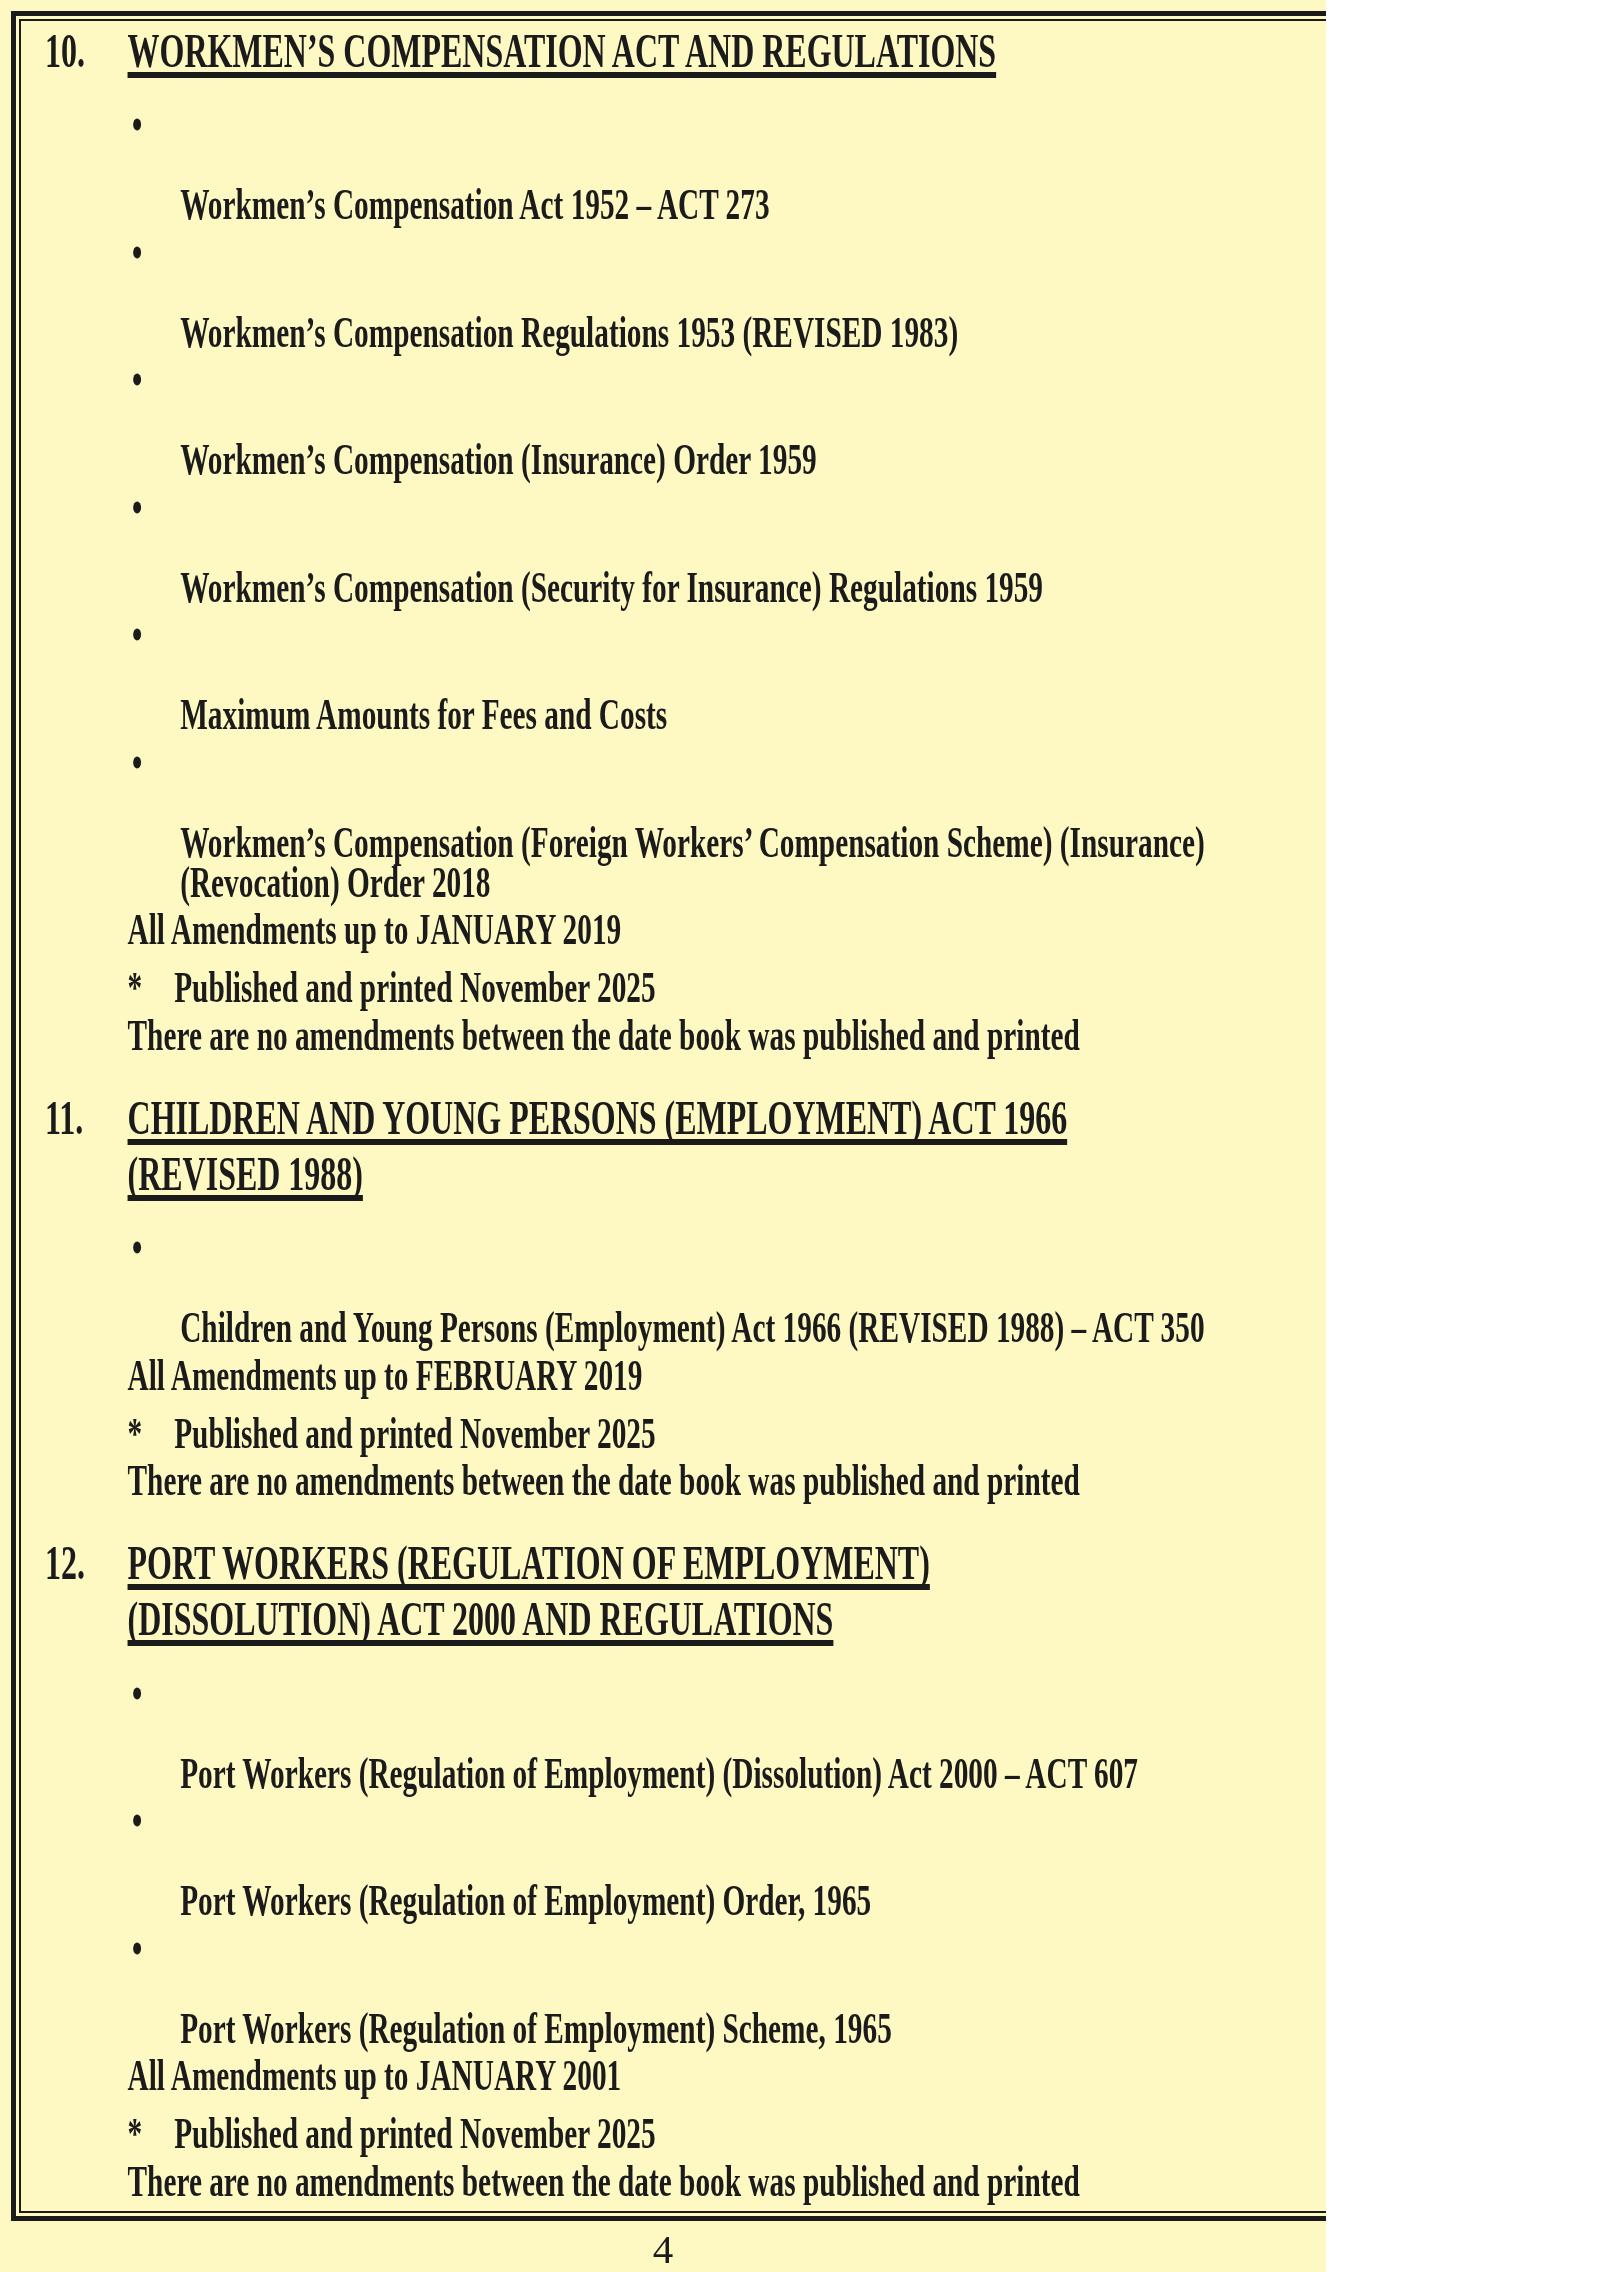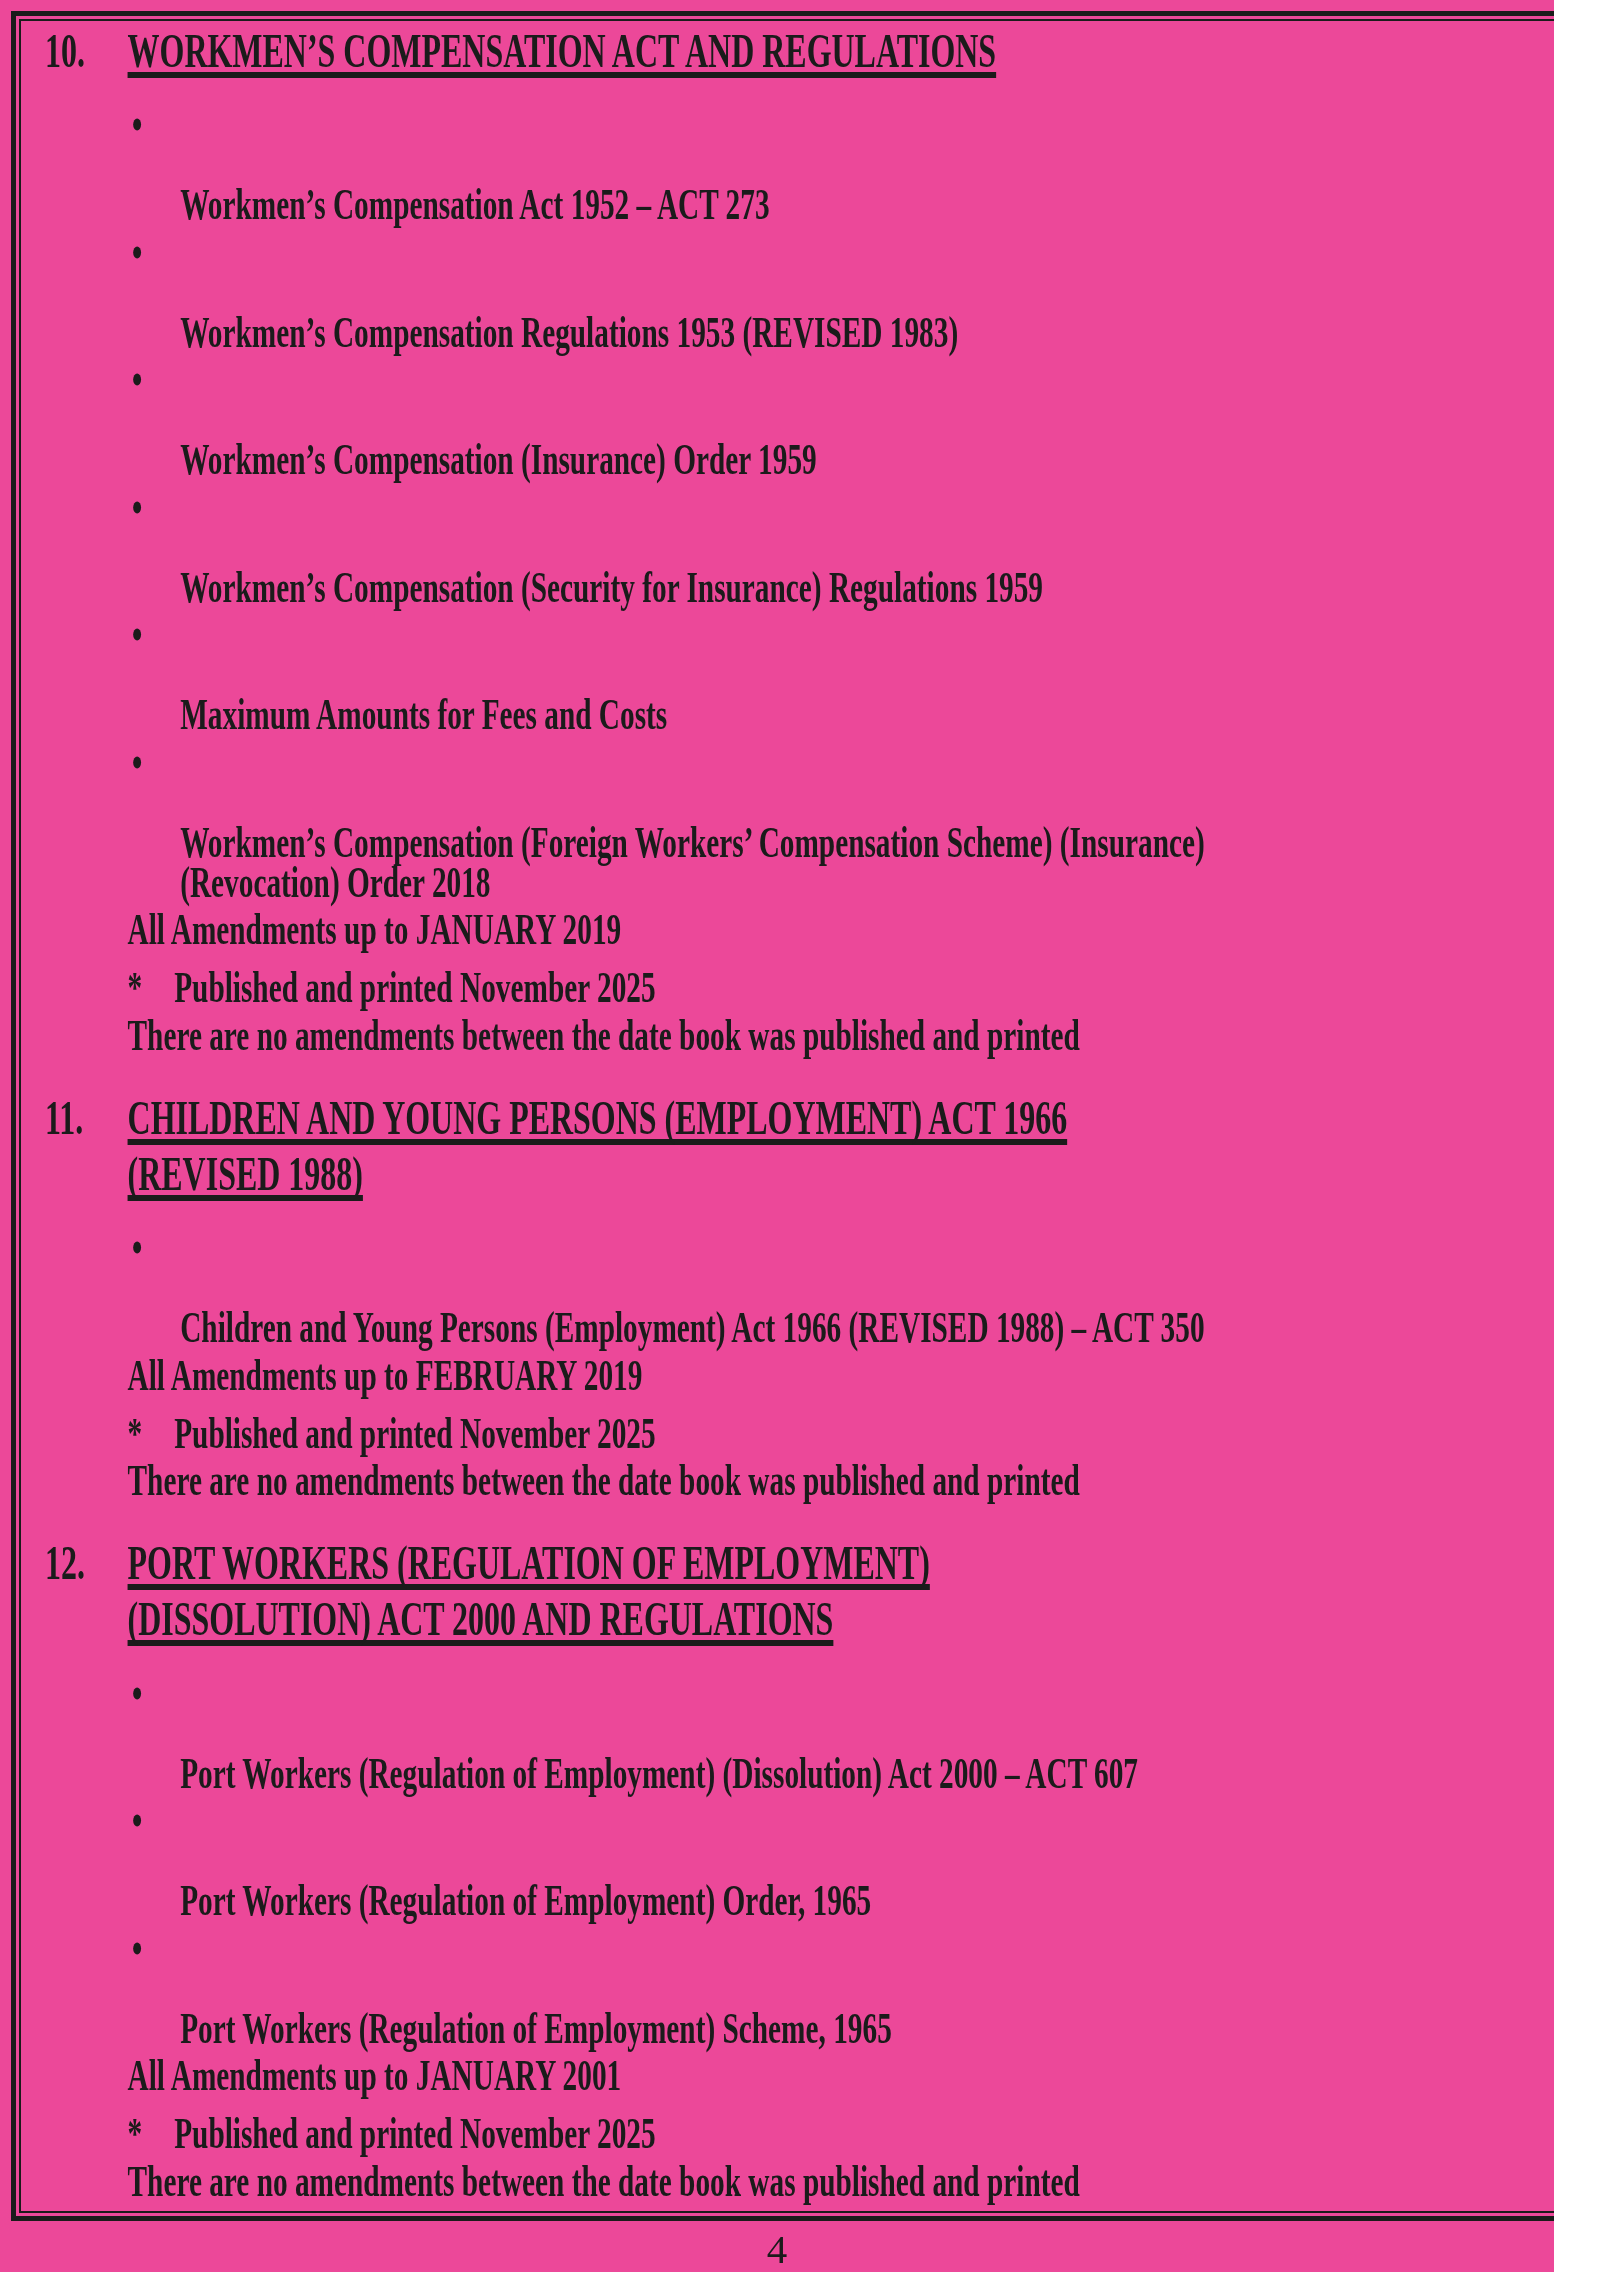--- a/index.html
+++ b/index.html
@@ -2,23 +2,23 @@
 <html style="font-size:13.3px"><head>
 <meta charset="utf-8">
 <style>
   html, body {
     margin: 0;
     padding: 0;
     background: #ffffff;
   }
   .page {
     position: relative;
-    width: 1554px;
+    width: 1326px;
     height: 2273px;
-    background: #ec4899;
+    background: #fef9c3;
     font-family: "Liberation Serif", "DejaVu Serif", serif;
     color: #1b1b1b;
     overflow: hidden;
   }
   .border-outer {
     position: absolute;
     left: 10.8px;
     top: 10.8px;
     width: 1579px;
     height: 2210px;

